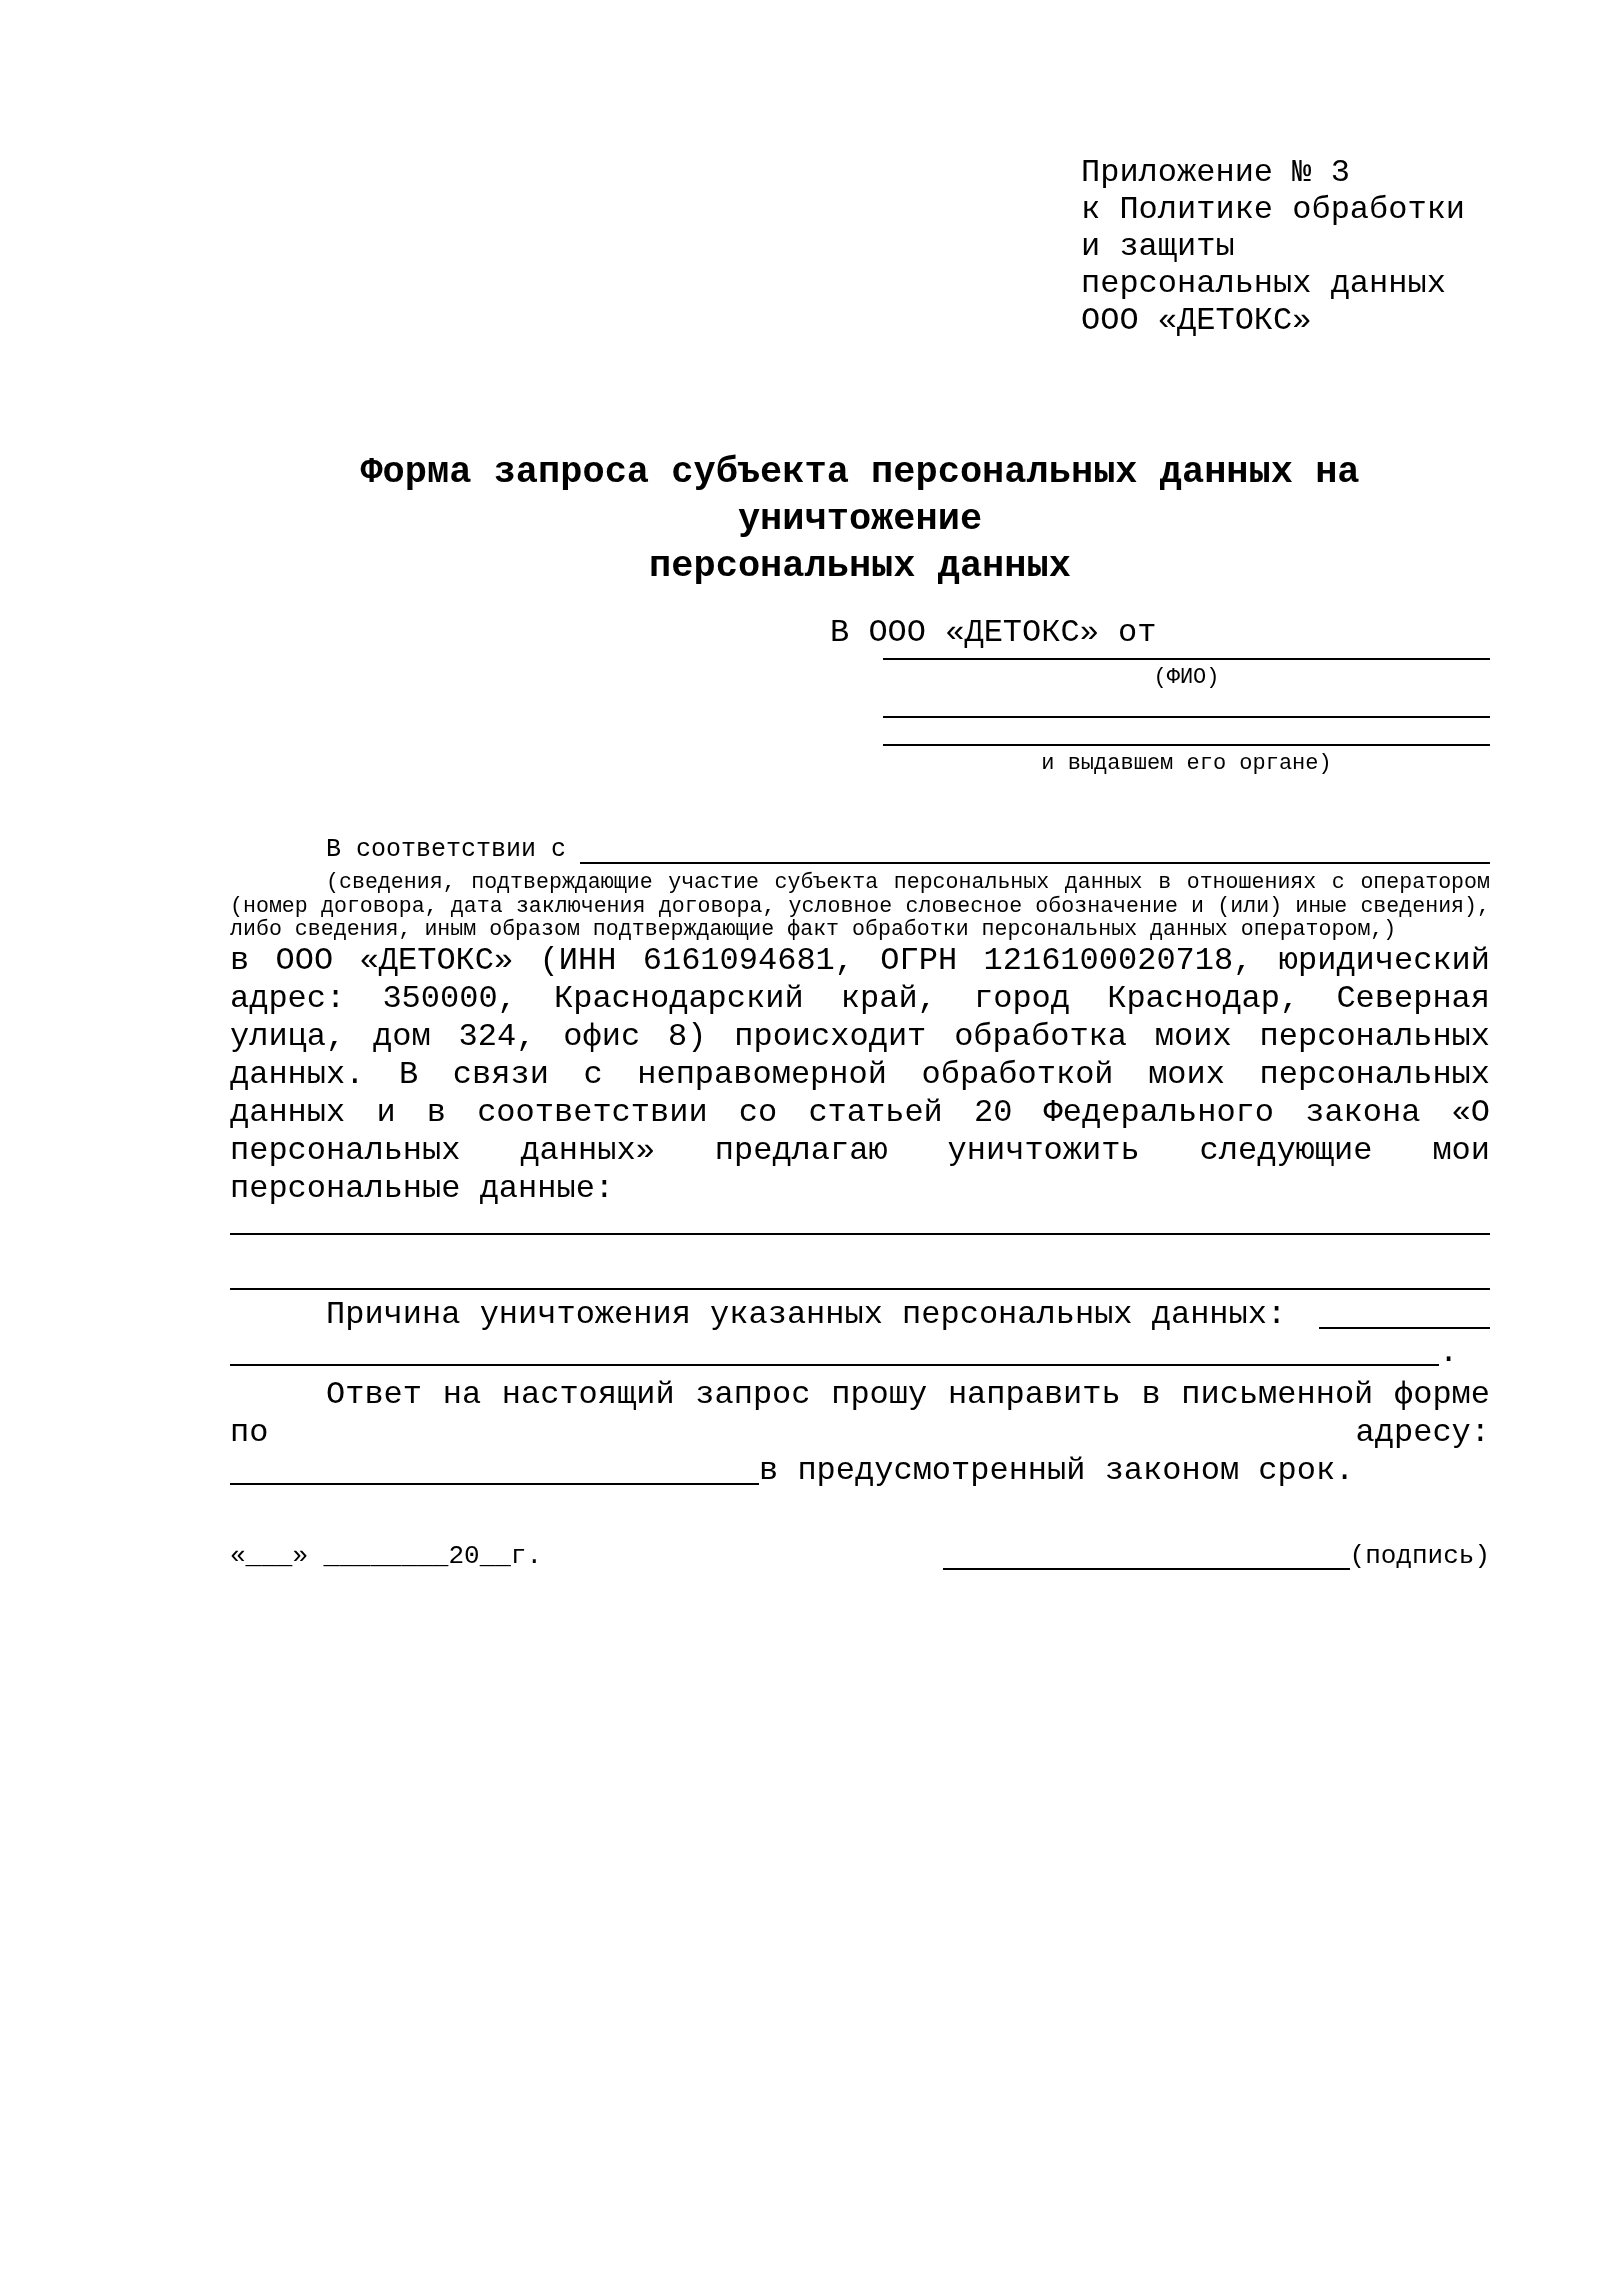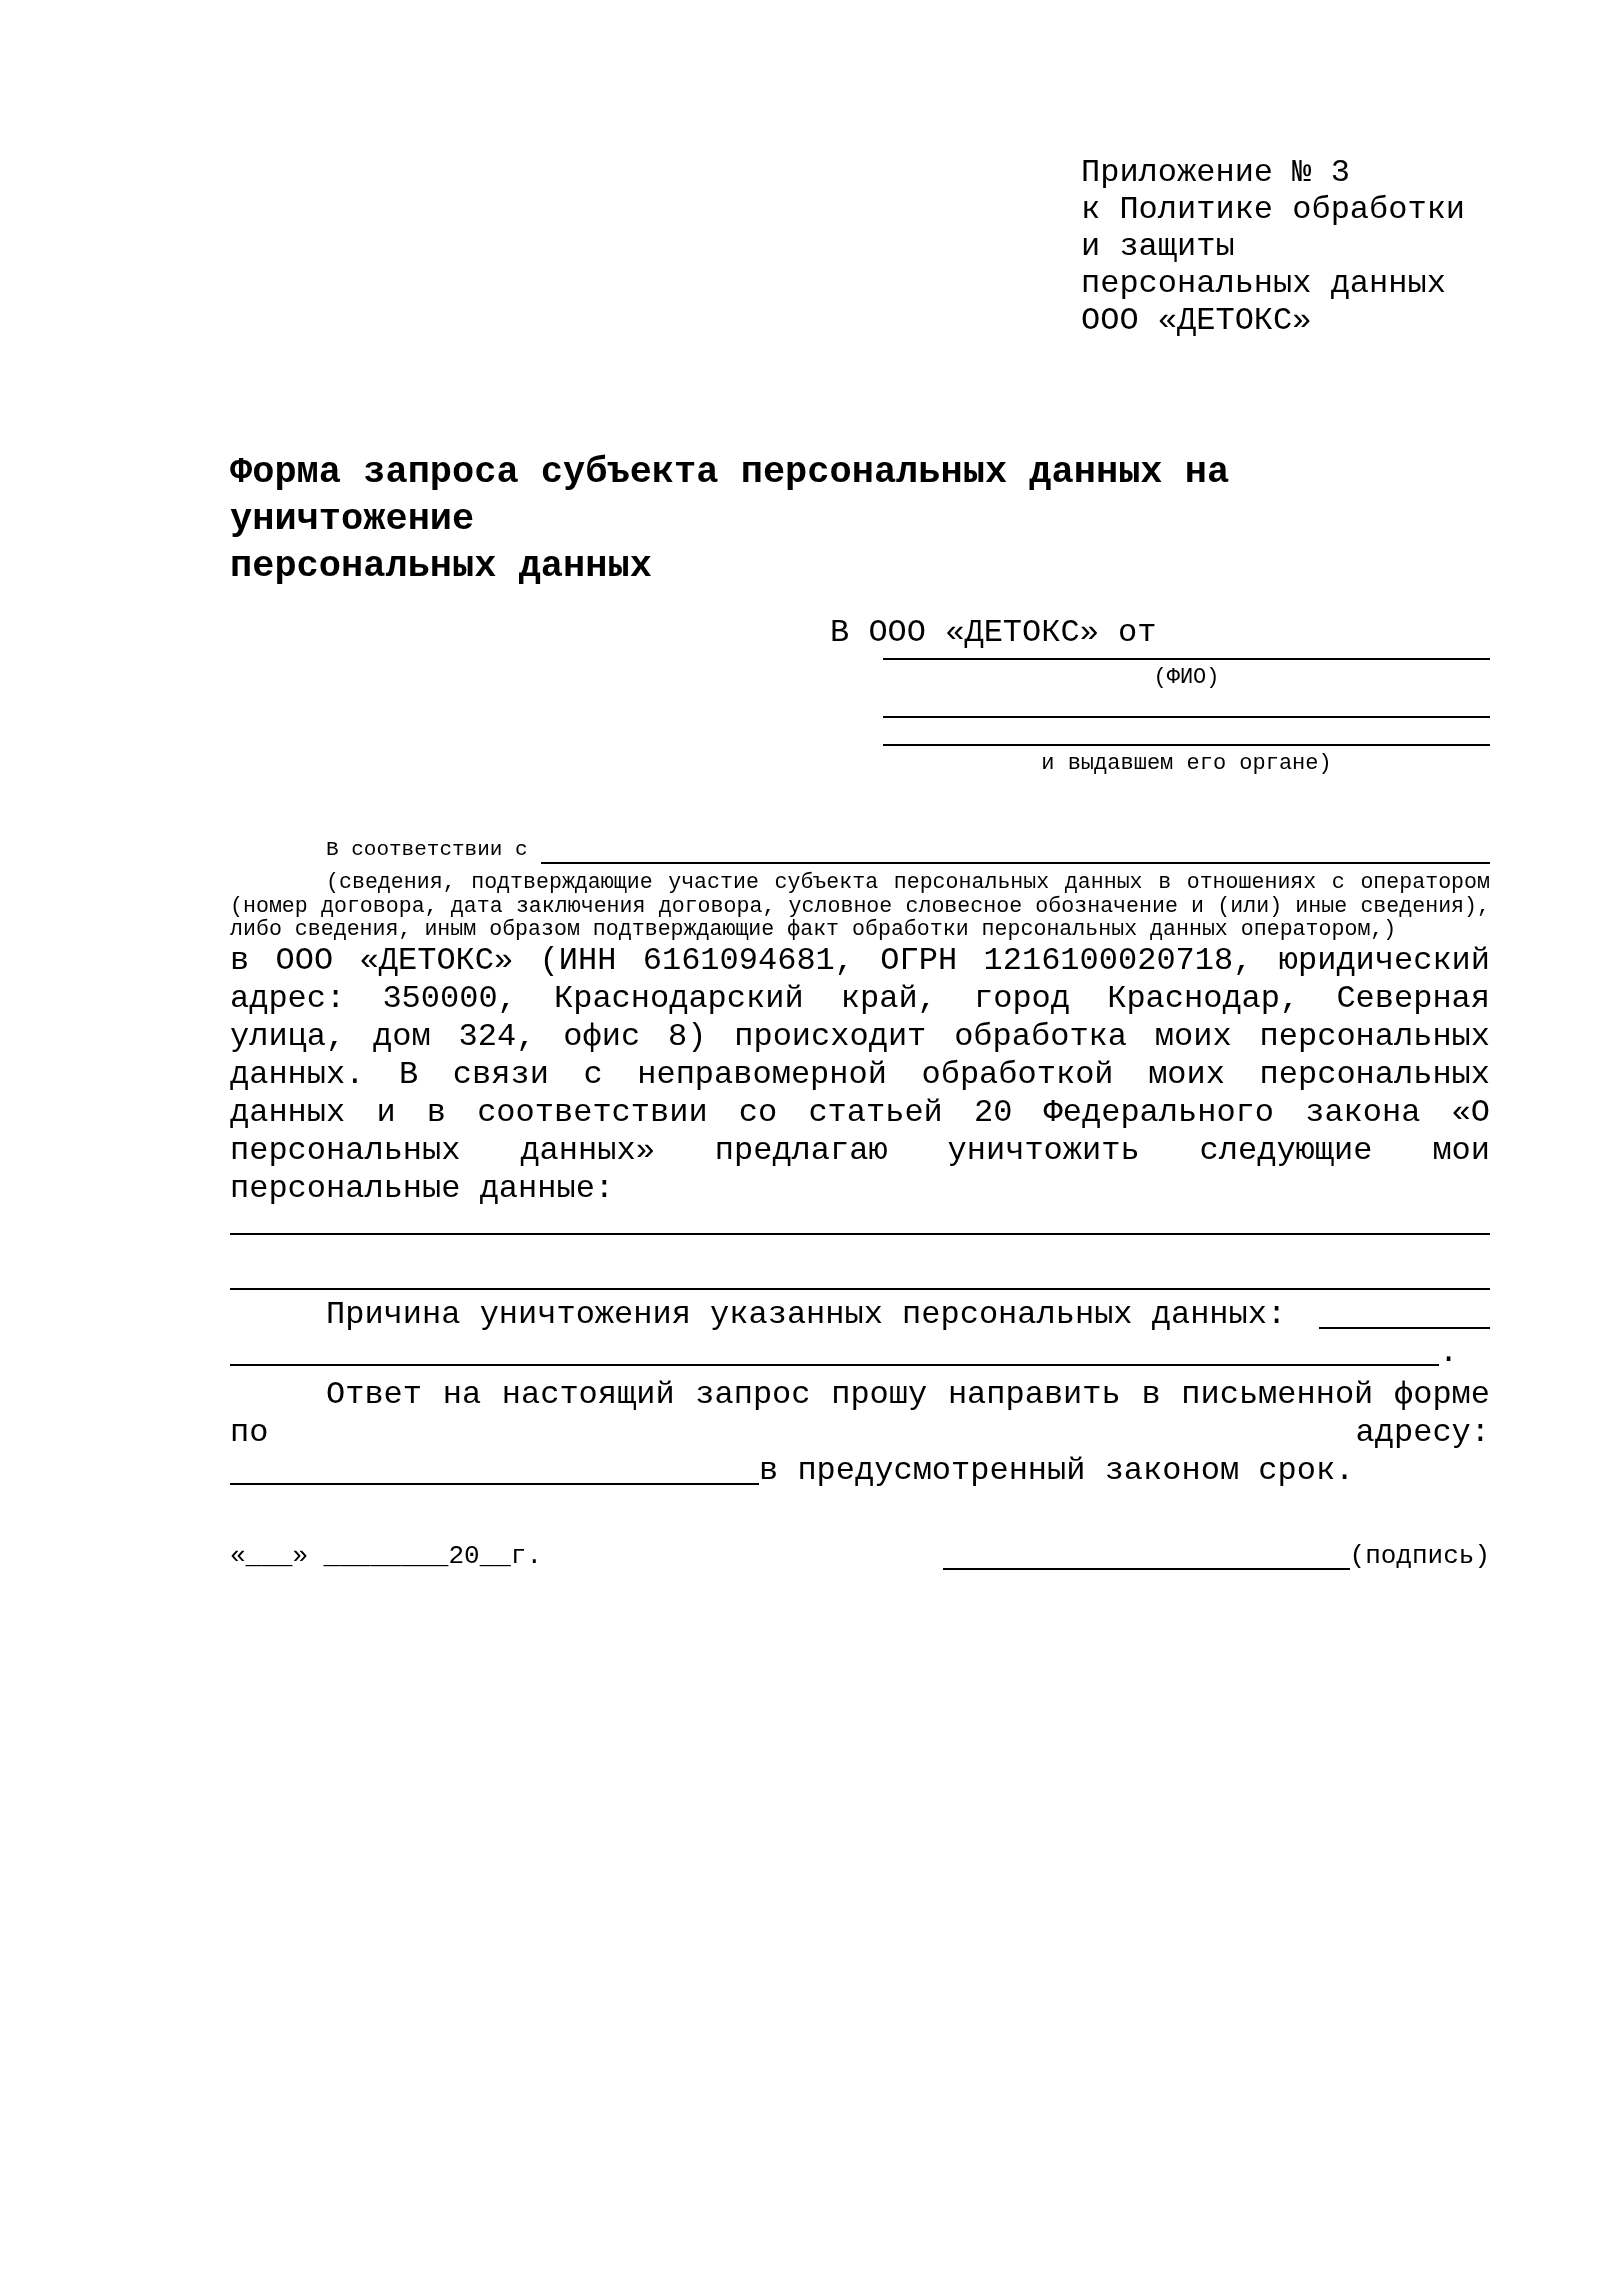--- a/index.html
+++ b/index.html
@@ -20,21 +20,21 @@
   }
   
   .header-block {
     margin-left: 851px;
     font-size: 32px;
     line-height: 37px;
   }
   
   .title {
     margin-top: 110px;
-    text-align: left;
+    text-align: center;
     font-weight: bold;
     font-size: 37px;
     line-height: 47px;
   }
   
   .addressee {
     margin-top: 23.5px;
     margin-left: 600px;
     font-size: 32px;
     line-height: 38px;
@@ -54,21 +54,21 @@
   .field-caption {
     margin-top: 4.9px;
     font-size: 22px;
     line-height: 25.5px;
     text-align: center;
   }
   
   .accordance {
     margin-top: 55px;
     display: flex;
-    font-size: 21px;
+    font-size: 25px;
     line-height: 38px;
   }
   .accordance .lead {
     padding-left: 96px;
     white-space: nowrap;
   }
   .fill {
     flex: 1;
     border-bottom: 2.9px solid #000000;
     margin-bottom: 4.9px;

